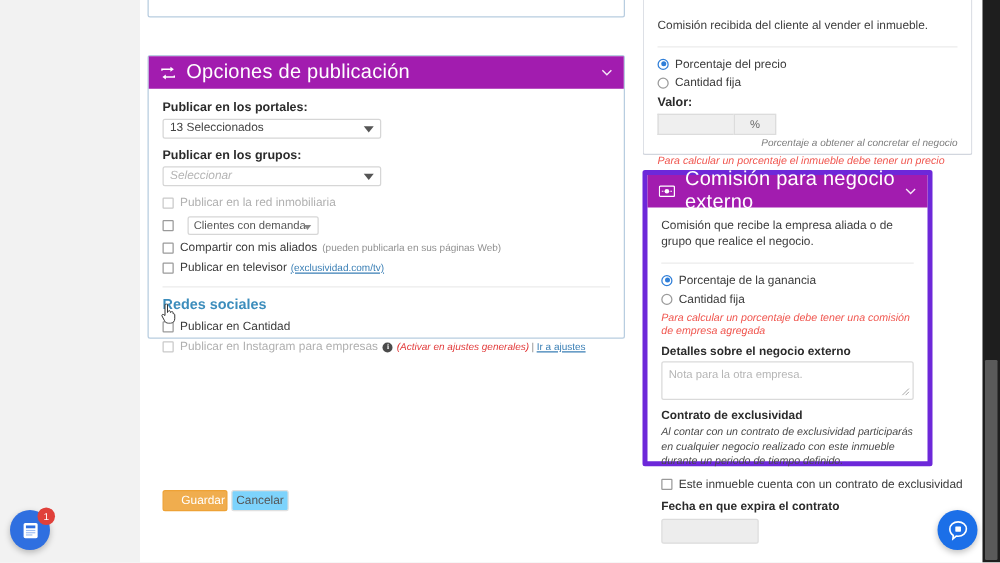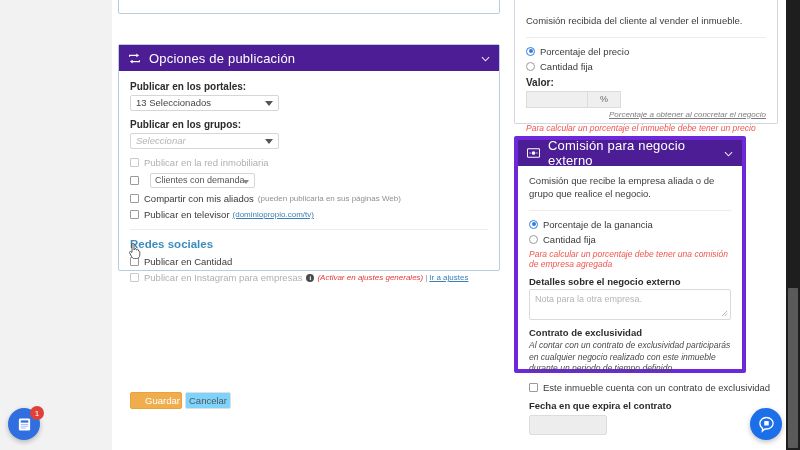--- a/index.html
+++ b/index.html
@@ -14,23 +14,23 @@
   }
   #app { position: relative; width: 800px; height: 450px; }
 
   
   .bg-left  { position:absolute; left:0; top:0; width:112px; height:450px; background:#f2f2f2; }
   .bg-main  { position:absolute; left:112px; top:0; right:14px; height:450px; background:#ffffff; }
 
   
   .panel { background:#fff; border:1px solid #d2d6de; border-radius:2px; }
   .panel-head {
-    background:#4c1d95; color:#fff; height:26px;
+    background:#a21caf; color:#fff; height:26px;
     display:flex; align-items:center; padding:0 9px;
-    font-size:13px; font-weight:400;
+    font-size:16px; font-weight:400;
   }
   .panel-head .hdr-icon { margin-right:8px; display:flex; align-items:center; }
   .panel-head .hdr-title { flex:1; letter-spacing:.2px; }
   .panel-head .hdr-collapse { font-size:10px; opacity:.9; }
   .panel-body { padding:9px 10px 10px 10px; }
 
   
   .ta-tail {
     position:absolute; left:118px; top:-58px; width:382px; height:72px;
     border:1px solid #b8cde0; border-radius:2px; background:#fff;
@@ -38,21 +38,21 @@
 
   
   #panel-publicacion {
     position:absolute; left:118px; top:44px; width:382px; height:227px;
     border:1px solid #b8cde0;
   }
   #panel-publicacion .panel-body { padding:10px 11px; }
 
   .fld-label { font-size:10px; font-weight:bold; color:#2b2b2b; margin:0 0 3px 0; }
   .sel-box {
-    position:relative; width:149px; height:16px;
+    position:relative; width:175px; height:16px;
     border:1px solid #d6d6d6; border-radius:2px; background:#fff;
     font-size:9.5px; color:#444; line-height:14px; padding:0 18px 0 5px;
     overflow:hidden; white-space:nowrap;
   }
   .sel-box.muted { color:#b5b5b5; font-style:italic; }
   .caret {
     position:absolute; right:5px; top:5px;
     width:0;height:0;border-left:4px solid transparent;border-right:4px solid transparent;
     border-top:5px solid #555;
   }
@@ -114,21 +114,21 @@
   }
   .radio-lbl { font-size:9.5px; color:#3a3a3a; }
 
   .val-lbl { font-size:10px; font-weight:bold; color:#2b2b2b; margin:5px 0 3px 0; }
   .input-group { display:flex; width:95px; height:17px; }
   .input-group .ig-field { flex:1; background:#efefef; border:1px solid #dcdcdc; border-right:none; }
   .input-group .ig-addon {
     width:34px; background:#efefef; border:1px solid #dcdcdc;
     font-size:9px; color:#6a6a6a; display:flex; align-items:center; justify-content:center;
   }
-  .hint-it { font-size:8px; color:#7d7d7d; font-style:italic; text-align:right; margin-top:2px;text-decoration:underline; }
+  .hint-it { font-size:8px; color:#7d7d7d; font-style:italic; text-align:right; margin-top:2px; }
   .warn-it { font-size:8.5px; color:#f0554e; font-style:italic; margin-top:4px; }
 
   
   #panel-negocio-externo {
     position:absolute; left:514px; top:136px; width:232px; height:237px;
     border:4px solid #6d28d9;
   }
   #panel-negocio-externo .panel-body { padding:9px 11px 10px 11px; }
 
   .ta-note {
@@ -234,21 +234,21 @@
       <div class="chk-row">
         <span class="chk"></span>
         <span class="chk-lbl">Compartir con mis aliados</span>
         <span class="chk-note">(pueden publicarla en sus páginas Web)</span>
       </div>
 
       <div class="chk-row">
         <span class="chk"></span>
         <span class="chk-lbl">Publicar en televisor</span>
         <span style="width:3px"></span>
-        <span class="chk-link">(dominiopropio.com/tv)</span>
+        <span class="chk-link">(exclusividad.com/tv)</span>
       </div>
 
       <hr class="hr-soft">
 
       <div class="sec-title">Redes sociales</div>
 
       <div class="chk-row">
         <span class="chk"></span>
         <span class="chk-lbl">Publicar en Cantidad</span>
       </div>

